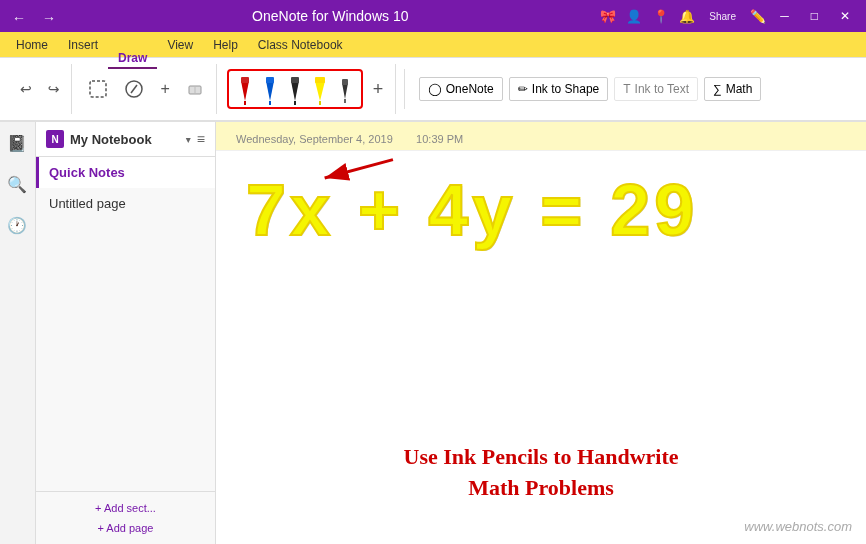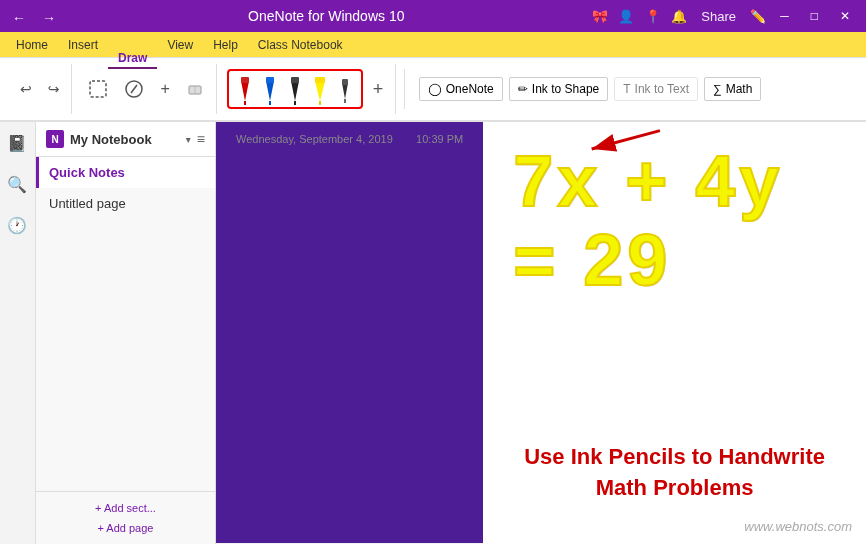--- a/index.html
+++ b/index.html
@@ -134,23 +134,23 @@
       padding: 8px;
       border-top: 1px solid #ddd;
       gap: 4px;
       flex-direction: column;
     }
     .footer-btn { font-size: 11px; color: #7719aa; cursor: pointer; padding: 2px 4px; background: none; border: none; }
 
     
     .main-content {
       flex: 1;
-      background: #4c1d95;
-      display: flex;
-      flex-direction: row;
+      background: #fef9c3;
+      display: flex;
+      flex-direction: column;
       overflow: hidden;
       position: relative;
     }
     .page-header {
       padding: 10px 20px 4px;
       border-bottom: 1px solid #f0f0f0;
     }
     .page-date { font-size: 11px; color: #888; }
     .page-time { font-size: 11px; color: #888; margin-left: 20px; }
 
@@ -195,20 +195,21 @@
     .instruction-text {
       position: absolute;
       bottom: 40px;
       left: 0;
       right: 0;
       text-align: center;
       color: #cc0000;
       font-size: 22px;
       font-weight: bold;
       line-height: 1.4;
+      font-family: Liberation Serif, serif;
     }
 
     
     .watermark {
       position: absolute;
       bottom: 10px;
       right: 14px;
       color: #aaa;
       font-size: 13px;
       font-style: italic;
@@ -231,21 +232,21 @@
     <button class="title-nav-btn">←</button>
     <button class="title-nav-btn">→</button>
   </div>
   <span class="title-text">OneNote for Windows 10</span>
   <div class="title-bar-right">
     <div class="title-icons">
       <span style="font-size:13px;">🎀</span>
       <span style="font-size:13px;">👤</span>
       <span style="font-size:13px;">📍</span>
       <span style="font-size:13px;">🔔</span>
-      <button class="title-nav-btn" style="font-size:13px;">Share</button>
+      <button class="title-nav-btn" style="font-size:10px;">Share</button>
       <span style="font-size:13px;">✏️</span>
     </div>
     <button class="win-btn">─</button>
     <button class="win-btn">□</button>
     <button class="win-btn close">✕</button>
   </div>
 </div>
 
 <div class="menu-bar">
   <span class="menu-item">Home</span>

